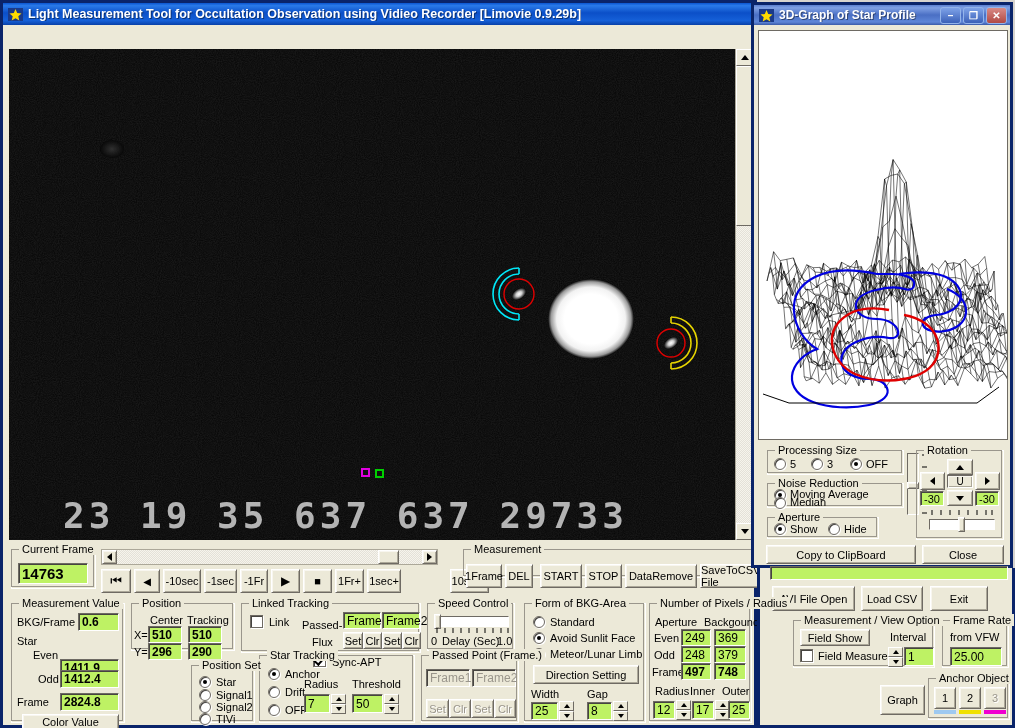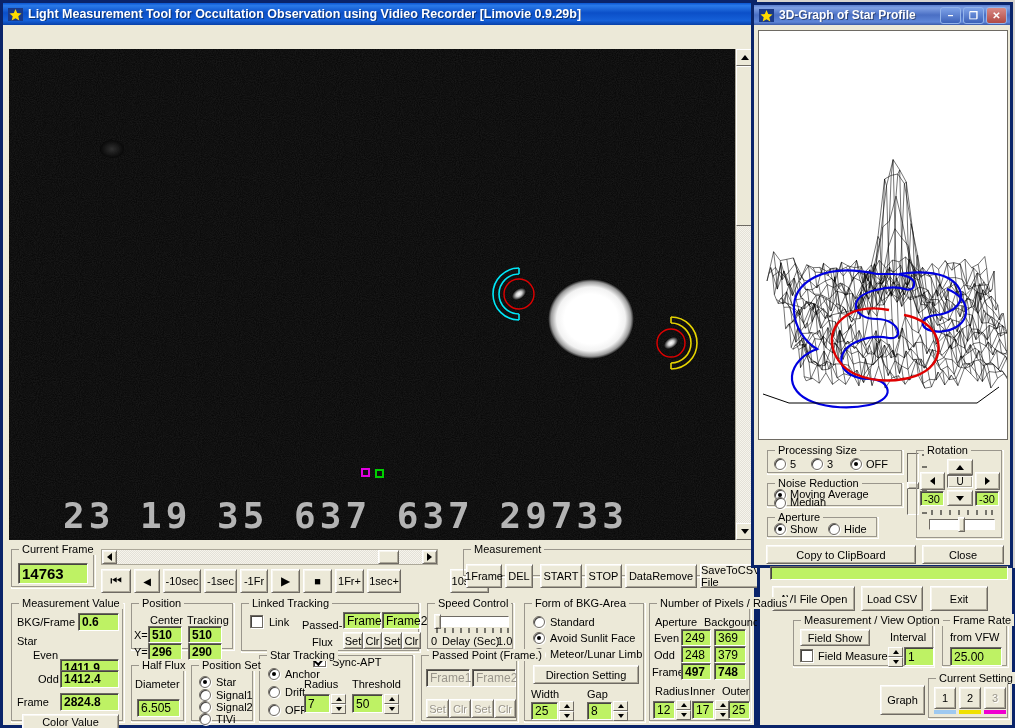--- a/index.html
+++ b/index.html
@@ -225,25 +225,20 @@
       <span class="lbl" style="left:18px;top:10px;">Center</span>
       <span class="lbl" style="left:55px;top:10px;">Tracking</span>
       <span class="lbl" style="left:2px;top:25px;">X=</span>
       <div class="fld b" style="position:absolute;left:16px;top:22px;width:34px;height:17px;">510</div>
       <div class="fld b" style="position:absolute;left:56px;top:22px;width:34px;height:17px;">510</div>
       <span class="lbl" style="left:2px;top:42px;">Y=</span>
       <div class="fld b" style="position:absolute;left:16px;top:39px;width:34px;height:17px;">296</div>
       <div class="fld b" style="position:absolute;left:56px;top:39px;width:34px;height:17px;">290</div>
     </div>
 
-    <div class="grp" style="left:128px;top:662px;width:55px;height:58px;">
-      <span class="lg">Half Flux</span>
-      <span class="lbl" style="left:3px;top:12px;">Diameter</span>
-      <div class="fld" style="position:absolute;left:5px;top:33px;width:43px;height:18px;font-size:12px;">6.505</div>
-    </div>
 
     <div class="grp" style="left:188px;top:662px;width:64px;height:58px;">
       <span class="lg">Position Set</span>
       <span class="radio on" style="left:7px;top:10px;"></span>
       <span class="lbl" style="left:24px;top:10px;">Star</span>
       <span class="radio" style="left:7px;top:23px;"></span>
       <span class="lbl" style="left:24px;top:23px;">Signal1</span>
       <span class="radio" style="left:7px;top:35px;"></span>
       <span class="lbl" style="left:24px;top:35px;">Signal2</span>
       <span class="radio" style="left:7px;top:47px;"></span>
@@ -545,21 +540,21 @@
     <div class="grp" style="position:absolute;left:182px;top:52px;width:67px;height:48px;">
       <span class="lg">Frame Rate</span>
       <span class="lbl" style="left:7px;top:10px;">from VFW</span>
       <div class="fld" style="position:absolute;left:7px;top:26px;width:52px;height:19px;font-size:12px;">25.00</div>
     </div>
 
 
     <div class="btn" style="position:absolute;left:120px;top:117px;width:45px;height:30px;text-align:right;">Graph</div>
 
     <div class="grp" style="position:absolute;left:168px;top:110px;width:82px;height:42px;">
-      <span class="lg">Current Setting</span>
+      <span class="lg">Anchor Object</span>
       <div class="btn" style="position:absolute;left:5px;top:8px;width:22px;height:22px;">1</div>
       <div class="cobar" style="left:5px;top:31px;width:22px;background:#9ec9f0;"></div>
       <div class="btn" style="position:absolute;left:30px;top:8px;width:22px;height:22px;">2</div>
       <div class="cobar" style="left:30px;top:31px;width:22px;background:#f0e000;"></div>
       <div class="btn dis" style="position:absolute;left:55px;top:8px;width:22px;height:22px;">3</div>
       <div class="cobar" style="left:55px;top:31px;width:22px;background:#f000d0;"></div>
     </div>
   </div>
 
 </div>

